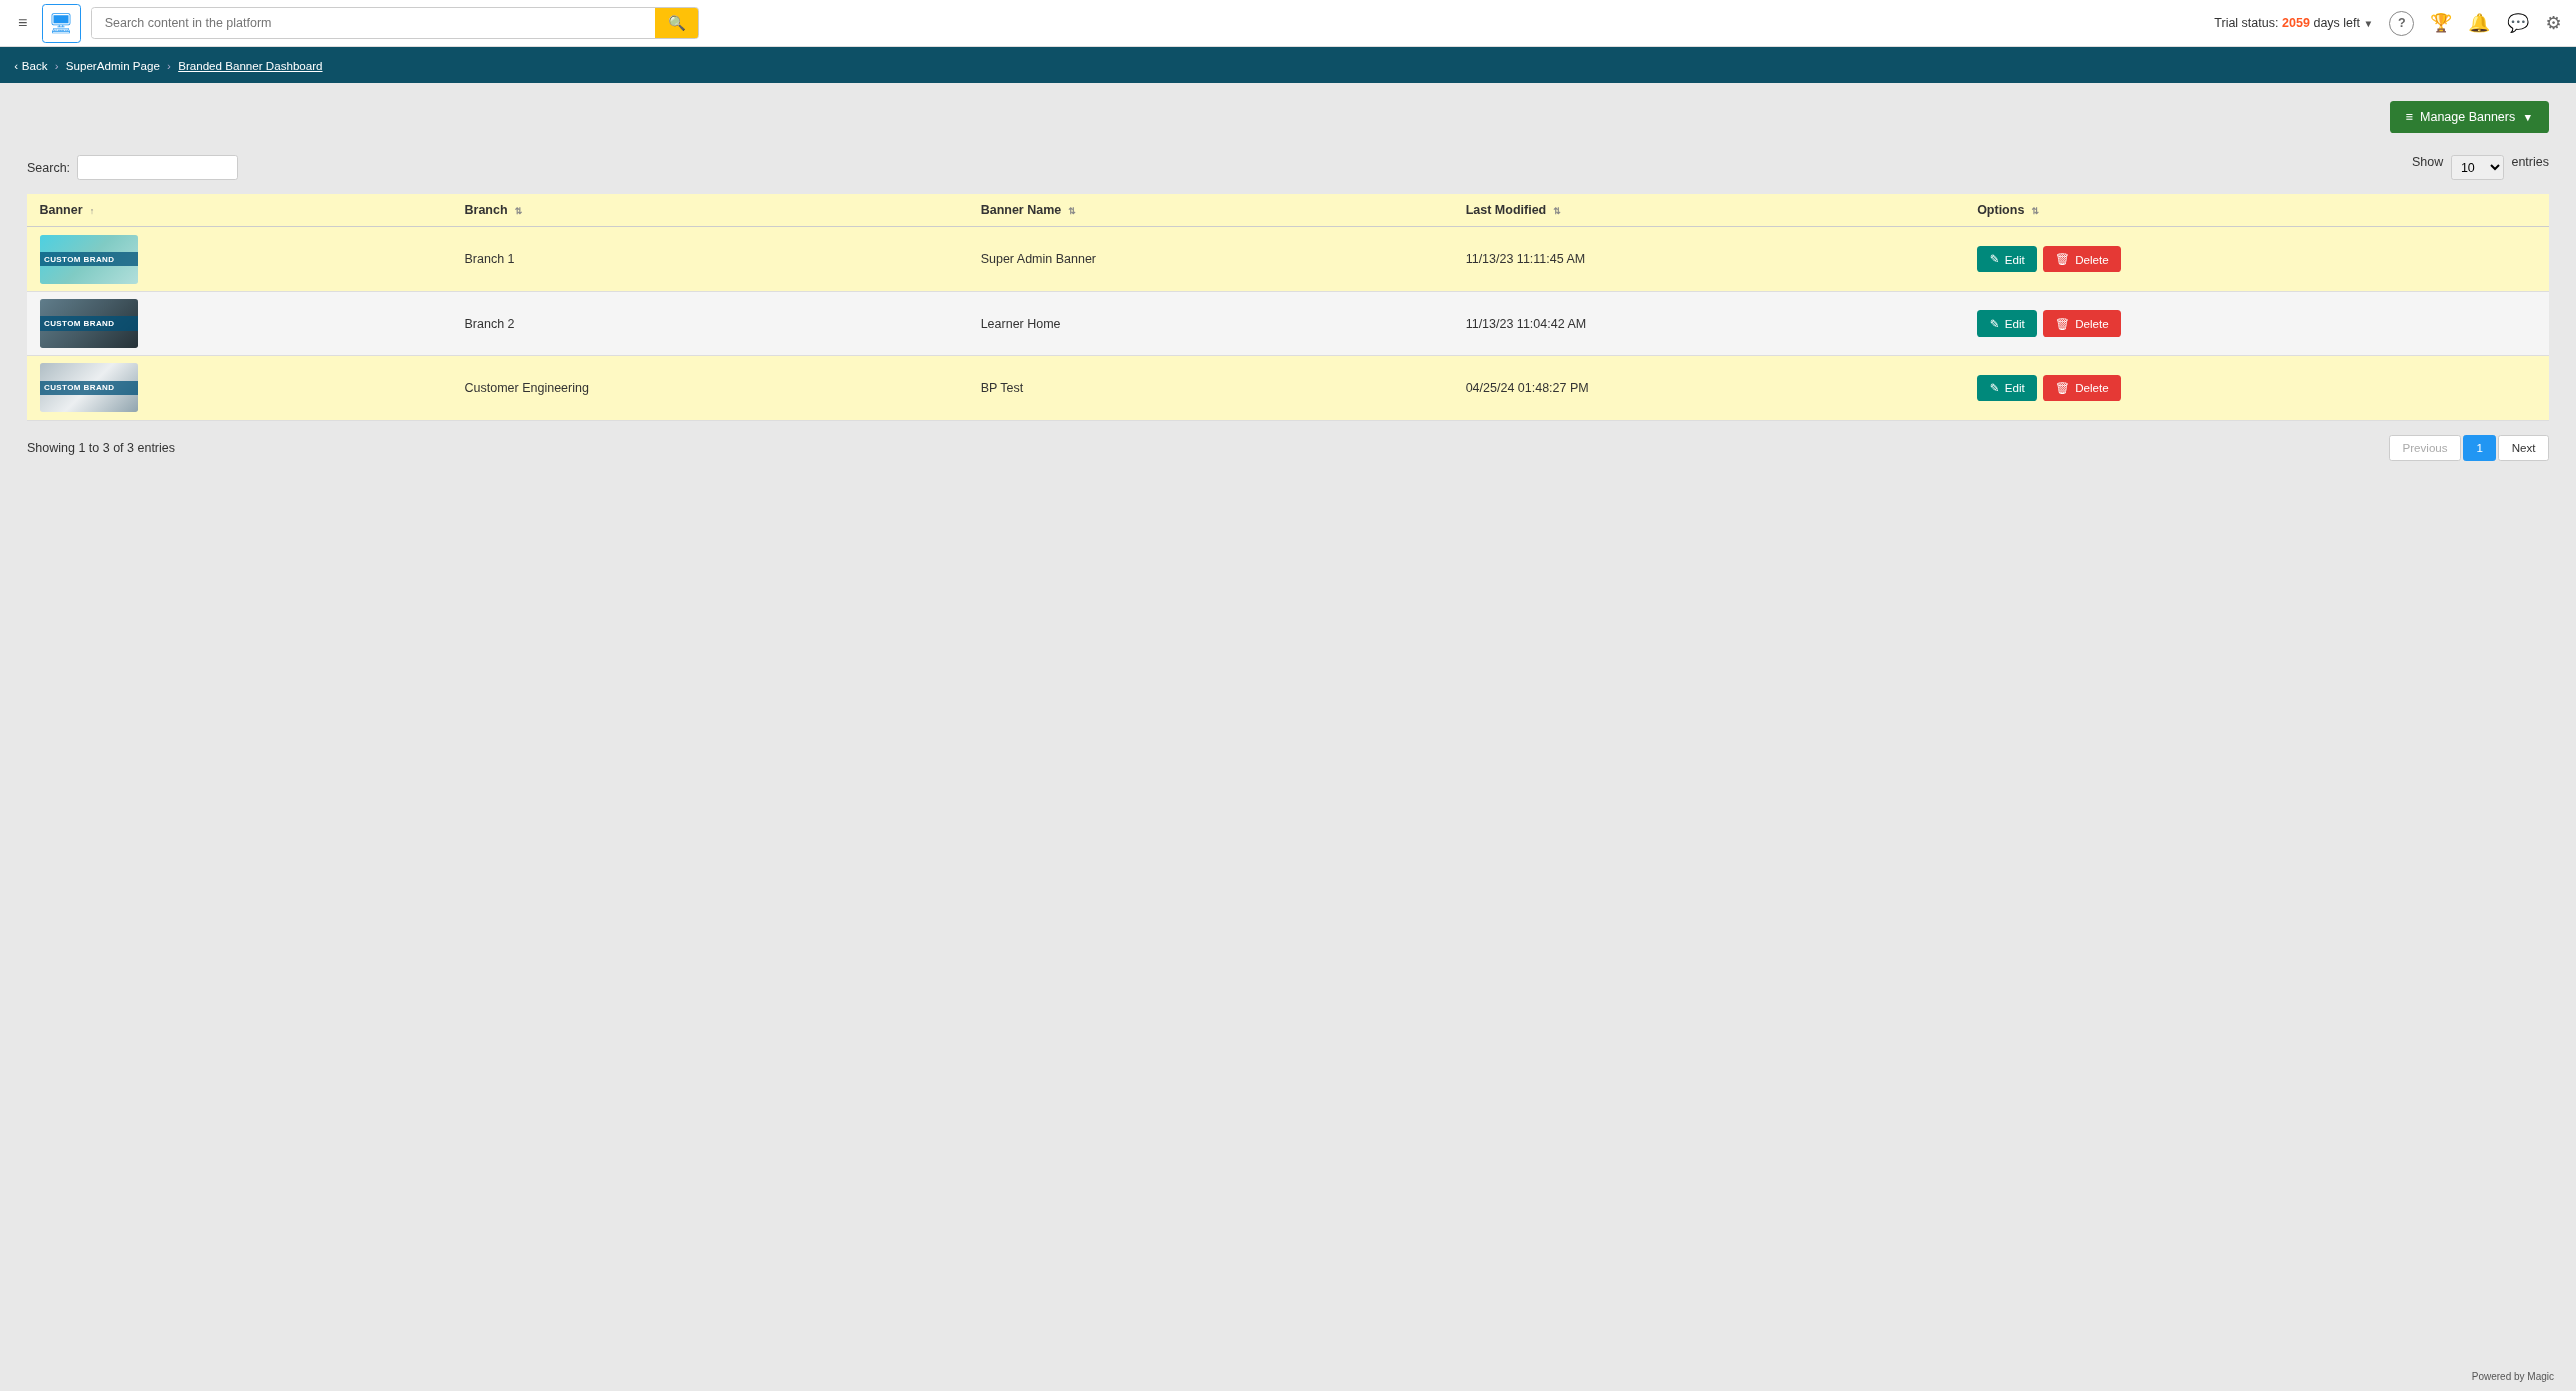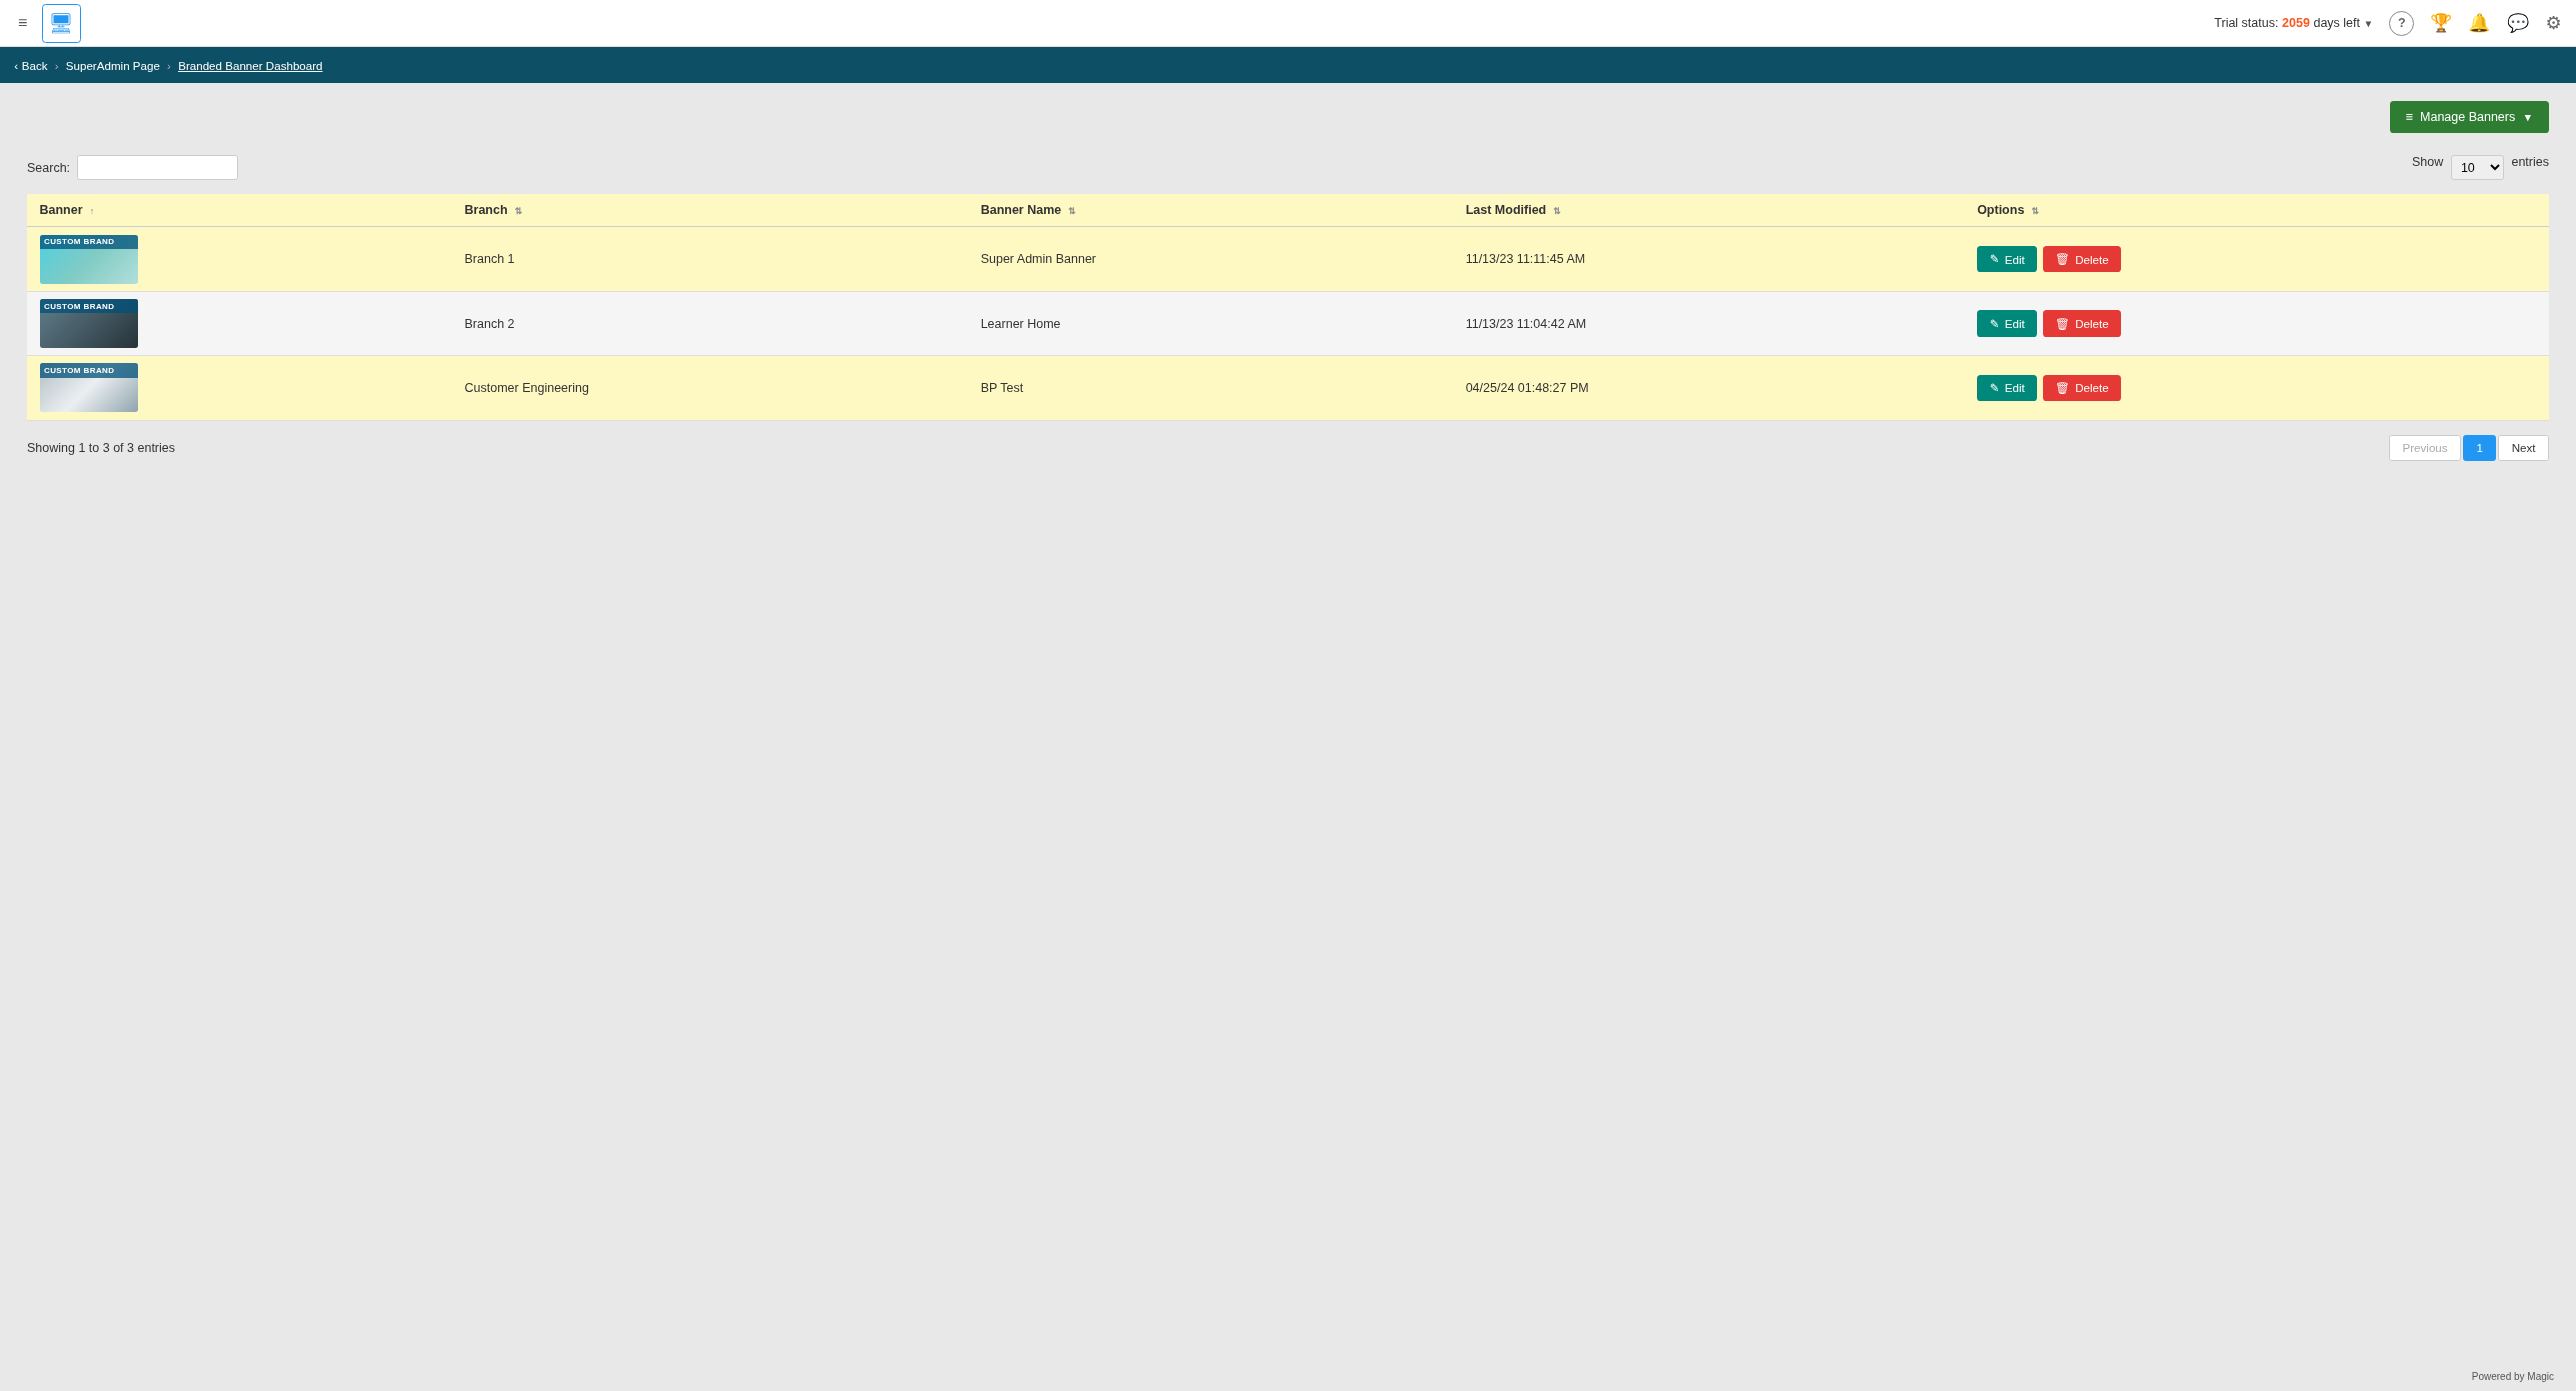--- a/index.html
+++ b/index.html
@@ -217,21 +217,21 @@
 
     
     .banner-thumb {
       width: 98px;
       height: 49px;
       border-radius: 2.7px;
       overflow: hidden;
       position: relative;
       background: #555;
       display: flex;
-      align-items: flex-start;
+      align-items: center;
     }
     .banner-thumb-1 {
       background: linear-gradient(135deg, #4dd0e1 0%, #80cbc4 50%, #b2dfdb 100%);
     }
     .banner-thumb-2 {
       background: linear-gradient(135deg, #607d8b 0%, #455a64 50%, #263238 100%);
     }
     .banner-thumb-3 {
       background: linear-gradient(135deg, #b0bec5 0%, #eceff1 50%, #90a4ae 100%);
     }
@@ -316,20 +316,26 @@
       color: #555;
     }
   </style>
 </head>
 <body>
 
 <div class="top-nav">
   <span class="hamburger-icon">≡</span>
   <div class="logo-container">
     <span class="logo-icon">🖥</span>
+  </div>
+  <div class="search-bar">
+    <input class="search-input" type="text" placeholder="Search content in the platform" style="">
+    <button class="search-button">
+      <span>🔍</span>
+    </button>
   </div>
   <div class="nav-right">
     <div class="trial-status">
       <span>Trial status:</span>
       <span class="trial-days">2059</span>
       <span>days left</span>
       <span style="font-size:9.8px;color:#555;">▼</span>
     </div>
     <span class="nav-icon" style="border:1.8px solid #888;border-radius:50%;width:25px;height:25px;display:flex;align-items:center;justify-content:center;font-size:12.5px;font-weight:bold;color:#666;">?</span>
     <span class="nav-icon">🏆</span>

